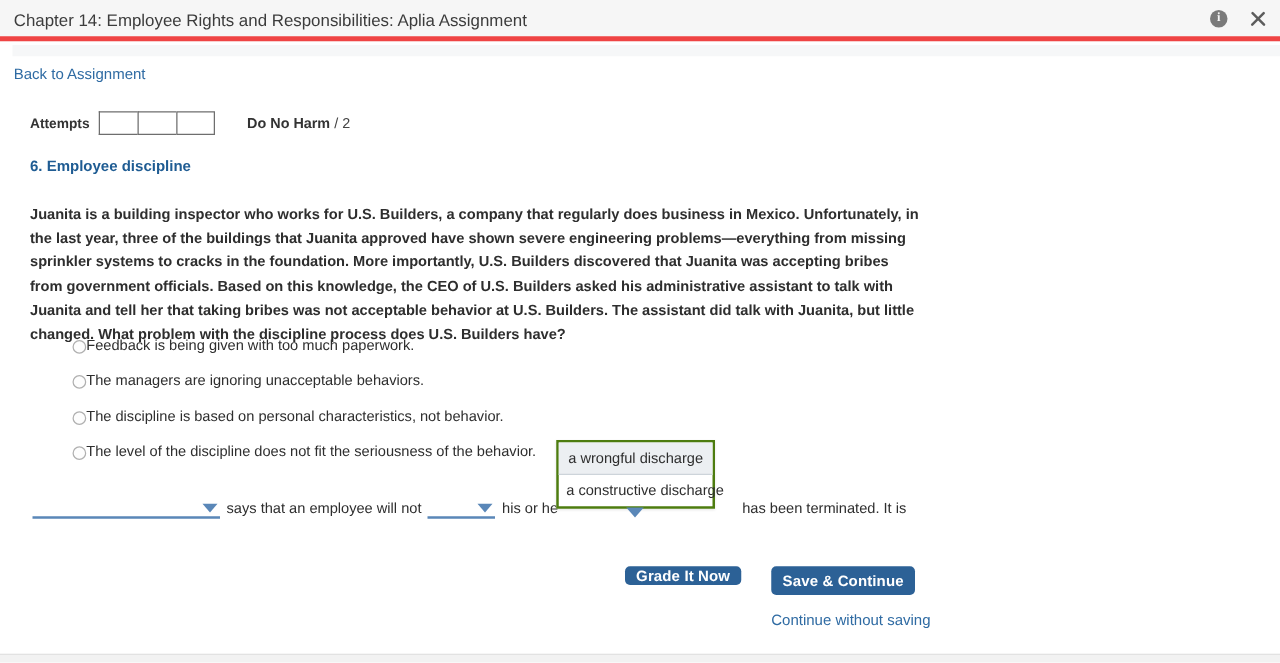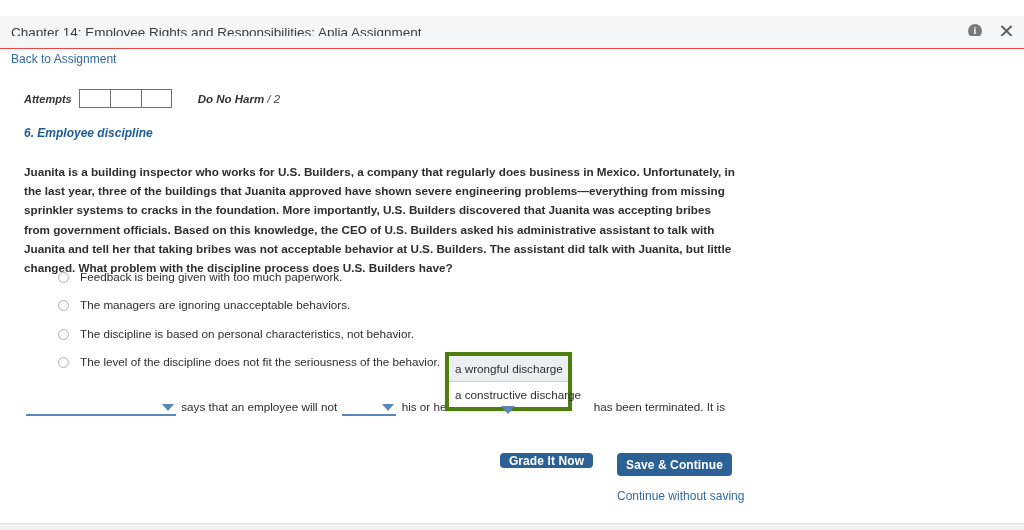--- a/index.html
+++ b/index.html
@@ -13,25 +13,25 @@
     position: relative;
     overflow: hidden;
     font-family: "Liberation Sans", sans-serif;
     color: #333333;
     -webkit-font-smoothing: antialiased;
   }
 
   
   .titlebar {
     position: absolute;
-    left: 0; top: 16px;
+    left: 0; top: 0;
     width: 1024px;
     height: 33px;
     background: #f6f6f6;
-    border-bottom: 1px solid #ef4444;
+    border-bottom: 4px solid #ef4444;
     box-sizing: border-box;
   }
   .titlebar-text {
     position: absolute;
     left: 11px; top: 9px;
     font-size: 13.5px;
     color: #3c3c3c;
     white-space: nowrap;
   }
   .titlebar-icons {
@@ -87,21 +87,20 @@
     text-decoration: none;
     cursor: pointer;
   }
 
   
   .attempts-row {
     position: absolute;
     left: 24px; top: 89px;
     display: flex;
     align-items: center;
-    font-style: italic;
   }
   .attempts-label {
     font-size: 11px;
     font-weight: bold;
     color: #333;
     margin-right: 7px;
   }
   .attempt-boxes { display: flex; }
   .attempt-box {
     width: 31px; height: 19px;
@@ -123,21 +122,20 @@
     color: #444;
   }
 
   
   .q-heading {
     position: absolute;
     left: 24px; top: 126px;
     font-size: 12px;
     font-weight: bold;
     color: #1f5c93;
-    font-style: italic;
   }
 
   
   .q-body {
     position: absolute;
     left: 24px; top: 162px;
     width: 716px;
     font-size: 11.7px;
     line-height: 19.2px;
     color: #2e2e2e;
@@ -160,21 +158,20 @@
     width: 11px; height: 11px;
     border: 1px solid #b0b0b0;
     border-radius: 50%;
     background: #fdfdfd;
     box-sizing: border-box;
     margin-top: 2px;
     flex: 0 0 auto;
     cursor: pointer;
   }
   .option-label {
-    margin-left: 11px;
     font-size: 11.7px;
     color: #2e2e2e;
     line-height: 14px;
     cursor: pointer;
   }
 
   
   .sentence {
     position: absolute;
     left: 24px; top: 396px;
@@ -206,21 +203,21 @@
   }
   .blank-1 { width: 150px; }
   .blank-2 { width: 54px; }
   .blank-3 { width: 146px; }
 
   
   .dropdown-popup {
     position: absolute;
     left: 445px; top: 352px;
     width: 127px;
-    border: 4px solid #4d7c0f;
+    border: 2px solid #4d7c0f;
     background: #ffffff;
     box-sizing: border-box;
     z-index: 20;
     box-shadow: 0 1px 2px rgba(0,0,0,0.10);
   }
   .dd-option {
     font-size: 11.7px;
     color: #2e2e2e;
     padding: 6px 6px;
     text-align: center;

